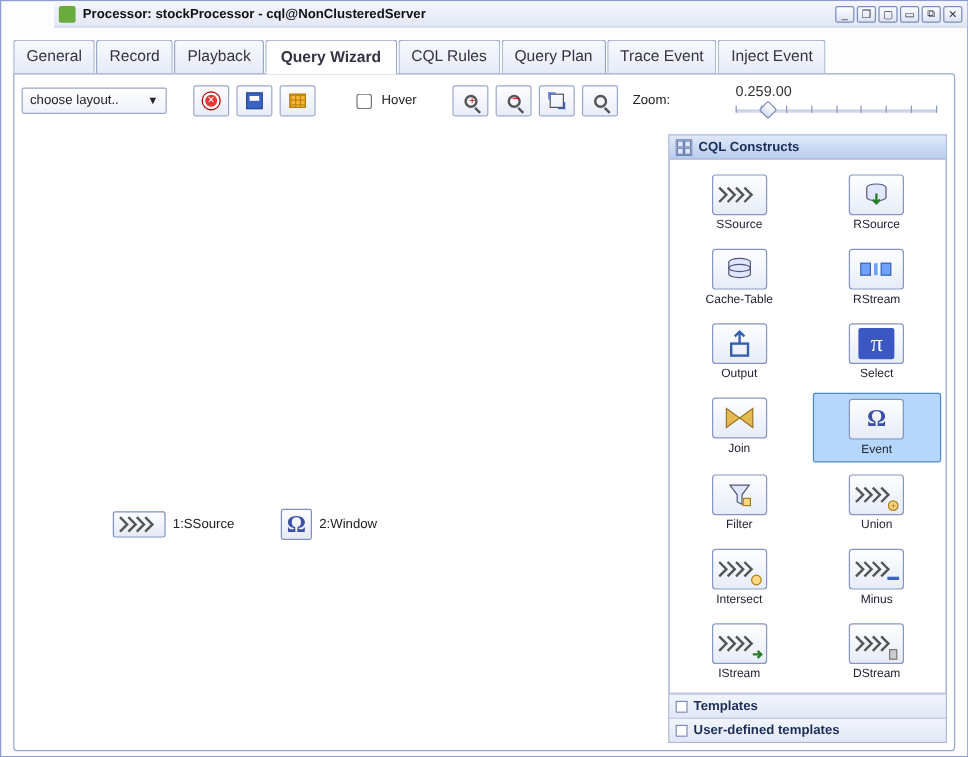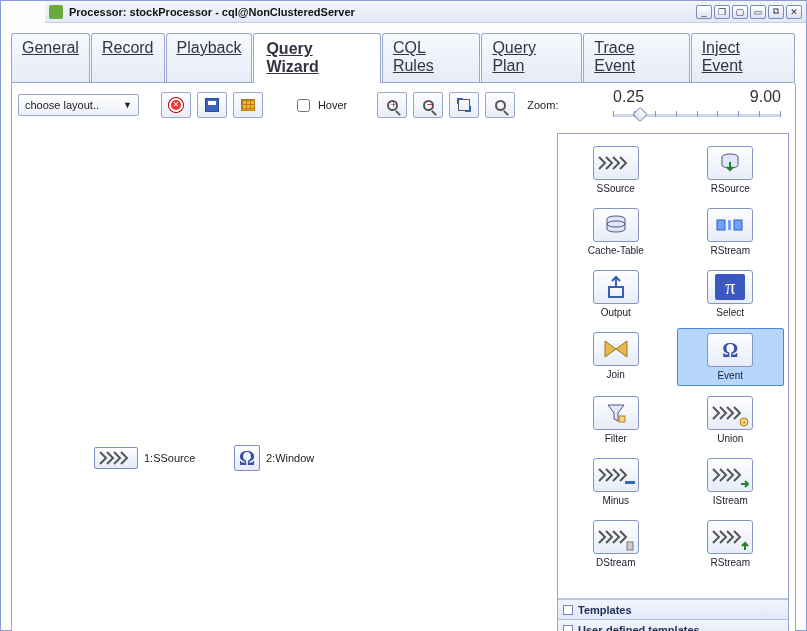--- a/index.html
+++ b/index.html
@@ -5,34 +5,34 @@
   * { box-sizing: border-box; font-family: Tahoma, Arial, sans-serif; }
   body { margin:0; background:#fff; font-size:11px; color:#222; }
   .window { width:807px; height:631px; border:1px solid #8a9cd1; background:#fdfdfd; position:relative; }
   .titlebar { height:22px; background:linear-gradient(#f4f6fb,#e3e8f6); border-bottom:1px solid #c6cee6; display:flex; align-items:center; padding:0 4px;margin-left:44px; }
   .titlebar .logo { width:14px; height:14px; background:#6aab3f; border-radius:2px; margin-right:6px; position:relative;}
   .titlebar .title { font-size:11px; color:#111; font-weight:bold; }
   .winbtns { margin-left:auto; display:flex; gap:2px; }
   .winbtn { width:16px;height:14px;border:1px solid #7a8bb8;background:linear-gradient(#fff,#dbe2f2);border-radius:2px;display:flex;align-items:center;justify-content:center;font-size:9px;color:#334; cursor:pointer;}
   .content { position:absolute; top:22px; left:0; right:0; bottom:0; padding:10px 10px 8px 10px; }
   .tabs { display:flex; margin-bottom:0; }
-  .tab { padding:5px 10px; border:1px solid #9aa7cc; border-bottom:none; background:linear-gradient(#f7f9fd,#e6ebf7); margin-right:1px; border-radius:3px 3px 0 0; color:#334; cursor:pointer; font-size:16px;text-decoration:underline;}
+  .tab { padding:5px 10px; border:1px solid #9aa7cc; border-bottom:none; background:linear-gradient(#f7f9fd,#e6ebf7); margin-right:1px; border-radius:3px 3px 0 0; color:#334; cursor:pointer; font-size:13px;}
   .tab.active { background:#fff; font-weight:bold; padding:6px 12px; position:relative; z-index:2; border-color:#98a6cd; }
   .tab.active::after { content:""; position:absolute; left:0; right:0; bottom:-1px; height:2px; background:#fff;}
   .panel { border:1px solid #9aa7cc; border-radius:0 3px 3px 3px; height:565px; position:relative; background:#fff; }
   .toolbar { height:44px; padding:8px 6px; display:flex; align-items:center; gap:6px; border-bottom:0; }
   .layout-select { border:1px solid #9aa7cc; background:linear-gradient(#fff,#eef1fa); height:22px; padding:0 6px; border-radius:2px; display:flex; align-items:center; gap:24px; cursor:pointer; min-width:108px;}
   .layout-select .arrow { margin-left:auto; font-size:9px;}
   .tbtn { width:30px;height:26px; border:1px solid #9aa7cc; background:linear-gradient(#fdfdff,#e9edf8); border-radius:2px; display:flex;align-items:center;justify-content:center;cursor:pointer;}
   .spacer6 { width:10px;}
   .hover { display:flex; align-items:center; gap:5px; margin:0 8px;}
   .hover input { width:13px;height:13px;}
   .zoom-label { margin-left:6px; }
   .slider-wrap { position:relative; margin-left:auto; margin-right:8px; width:168px; }
-  .slider-nums { display:flex; justify-content:space-between; font-size:16px; color:#333; }
+  .slider-nums { display:flex; font-size:12px; color:#333; }
   .slider { margin-top:2px; position:relative; height:14px;}
   .slider .track { position:absolute; top:6px; left:0; right:0; height:3px; background:#cfd6ea; border-radius:2px;}
   .slider .ticks { position:absolute; top:3px; left:0; right:0; display:flex; justify-content:space-between;}
   .slider .ticks span{width:1px;height:6px;background:#8895bf;}
   .slider .thumb { position:absolute; top:1px; left:16%; width:11px; height:11px; background:linear-gradient(#fff,#d6ddf0); border:1px solid #7d8cb6; border-radius:2px; transform:translateX(-50%) rotate(45deg);}
   .canvas { position:absolute; top:50px; left:4px; right:238px; bottom:4px; border:0;text-decoration:underline; }
   .node { position:absolute; display:flex; align-items:center; gap:6px; font-size:11px; color:#222;}
   .node .ibox { width:44px; height:22px; border:1px solid #7f8fbf; border-radius:2px; background:linear-gradient(#fdfdff,#e5eaf6); display:flex;align-items:center;justify-content:center;}
   .chevs { display:flex; gap:0; }
   .right-pane { position:absolute; top:50px; right:6px; bottom:6px; width:232px; border:1px solid #96a4cc; background:#fff; display:flex; flex-direction:column;}
@@ -166,20 +166,29 @@
         </div>
         <div class="node" style="left:218px; top:312px;">
           <div class="ibox" style="width:26px;height:26px;">
               <span class="omega">Ω</span>
             </div>
           <span>2:Window</span>
         </div>
       </div>
 
       <div class="right-pane">
+        <div class="rp-header">
+          <div class="hicon">
+              <span></span>
+              <span></span>
+              <span></span>
+              <span></span>
+            </div>
+          <span>CQL Constructs</span>
+        </div>
         <div class="rp-body">
           <div class="tool-grid" id="tool-grid">
               <div class="tool">
                 <div class="tbox" style="position: relative;">
                   <svg width="36" height="14">
                     <path d="M1 1 L7 7 L1 13 M8 1 L14 7 L8 13 M15 1 L21 7 L15 13 M22 1 L28 7 L22 13" stroke="#555" stroke-width="2" fill="none"></path>
                   </svg>
                 </div>
                 <div class="tlabel">SSource</div>
               </div>
@@ -261,20 +270,31 @@
                     <text x="5" y="8" font-size="8" text-anchor="middle" fill="#a87f20">+</text>
                   </svg>
                 </div>
                 <div class="tlabel">Union</div>
               </div>
               <div class="tool">
                 <div class="tbox" style="position: relative;">
                   <svg width="36" height="14">
                     <path d="M1 1 L7 7 L1 13 M8 1 L14 7 L8 13 M15 1 L21 7 L15 13 M22 1 L28 7 L22 13" stroke="#555" stroke-width="2" fill="none"></path>
                   </svg>
+                  <svg width="10" height="10" style="position:absolute;right:3px;bottom:2px;">
+                    <circle cx="5" cy="5" r="4" fill="#ffd680" stroke="#a87f20"></circle>
+                  </svg>
+                </div>
+                <div class="tlabel">Intersect</div>
+              </div>
+              <div class="tool">
+                <div class="tbox" style="position: relative;">
+                  <svg width="36" height="14">
+                    <path d="M1 1 L7 7 L1 13 M8 1 L14 7 L8 13 M15 1 L21 7 L15 13 M22 1 L28 7 L22 13" stroke="#555" stroke-width="2" fill="none"></path>
+                  </svg>
                   <svg width="10" height="6" style="position:absolute;right:3px;bottom:4px;">
                     <rect width="10" height="3" fill="#3a63c4"></rect>
                   </svg>
                 </div>
                 <div class="tlabel">Minus</div>
               </div>
               <div class="tool">
                 <div class="tbox" style="position: relative;">
                   <svg width="36" height="14">
                     <path d="M1 1 L7 7 L1 13 M8 1 L14 7 L8 13 M15 1 L21 7 L15 13 M22 1 L28 7 L22 13" stroke="#555" stroke-width="2" fill="none"></path>

